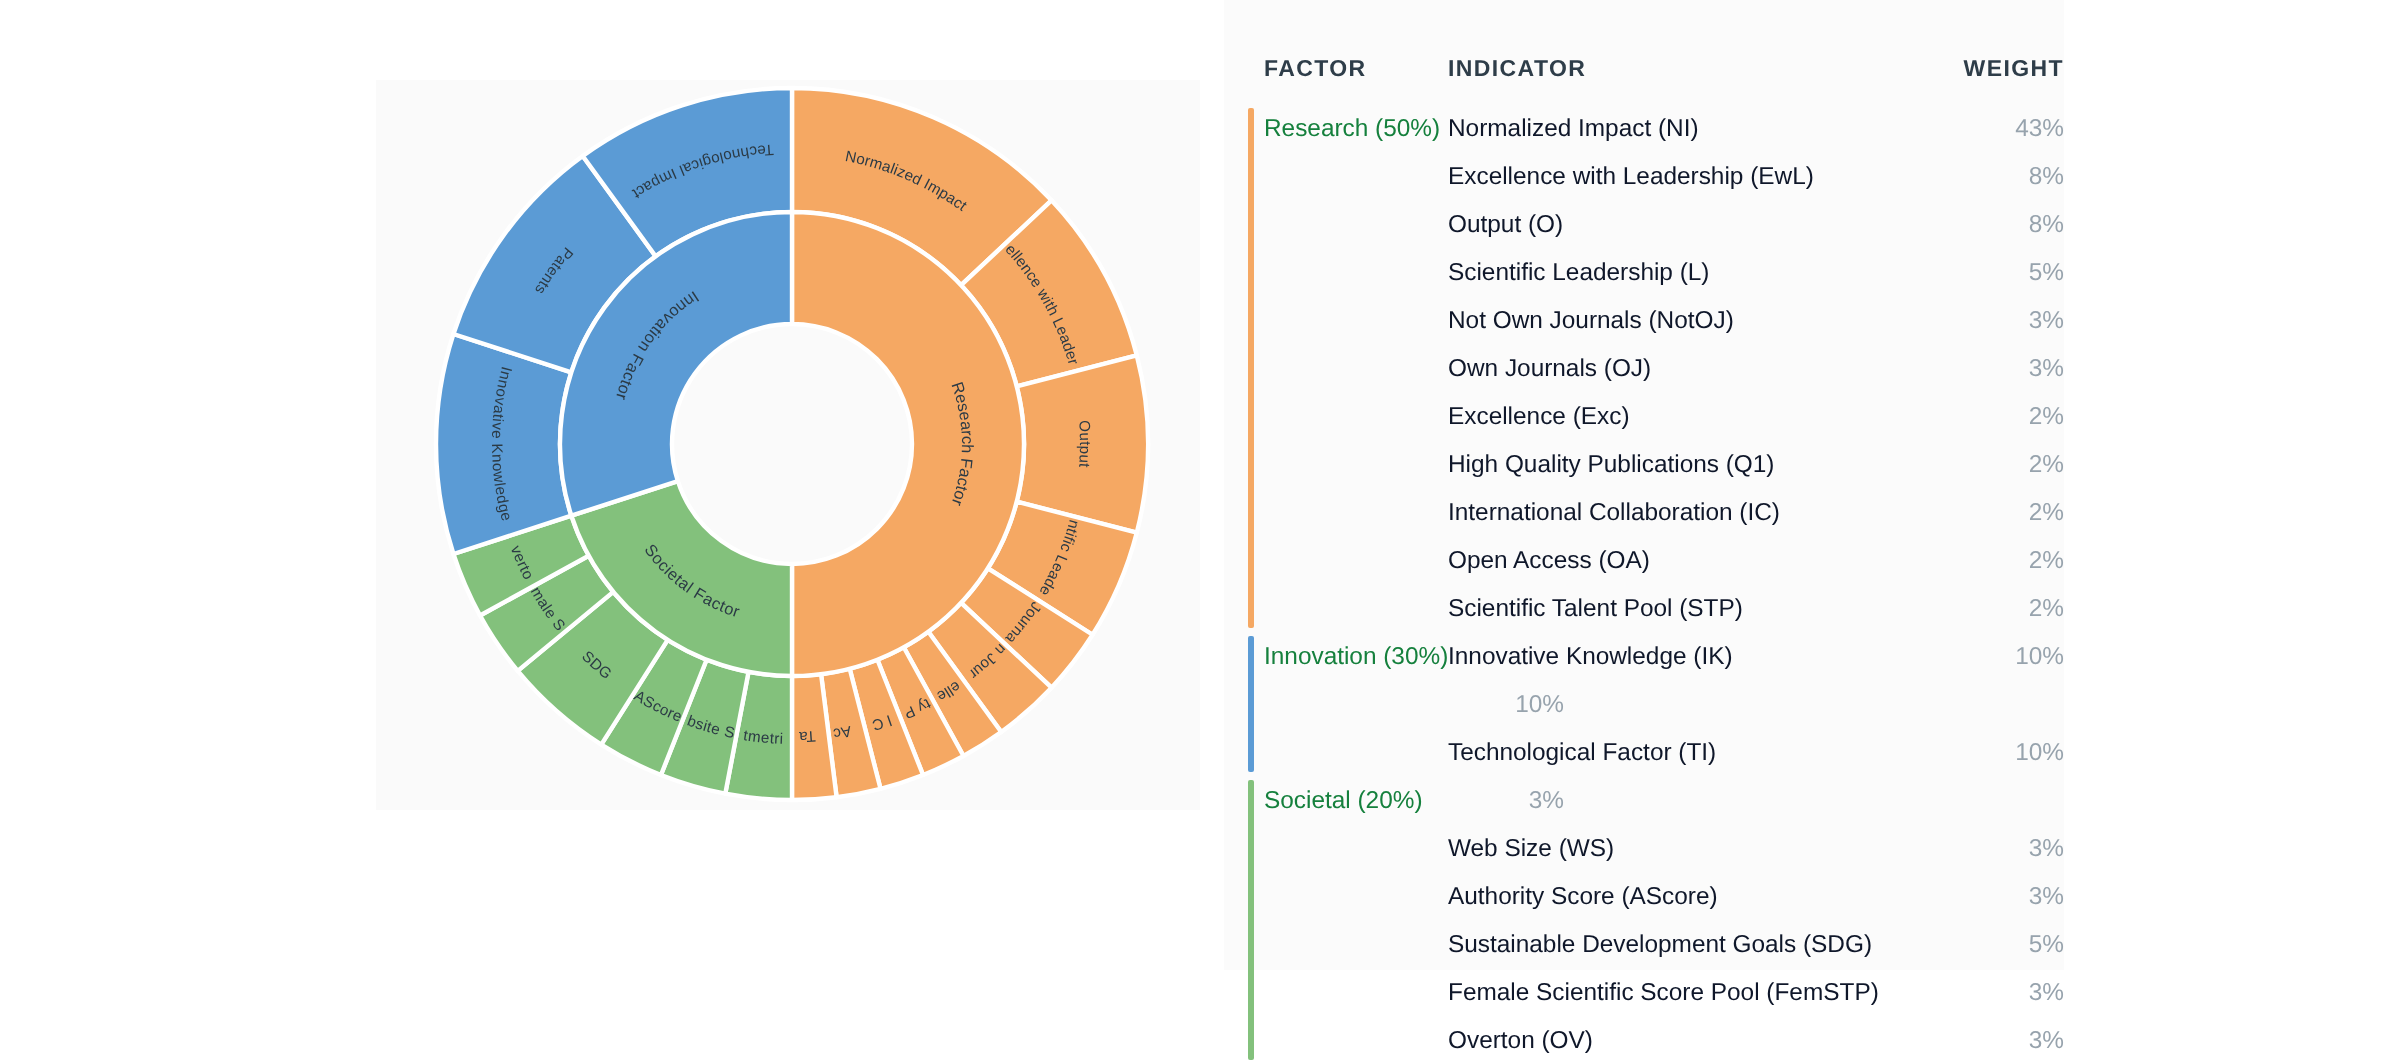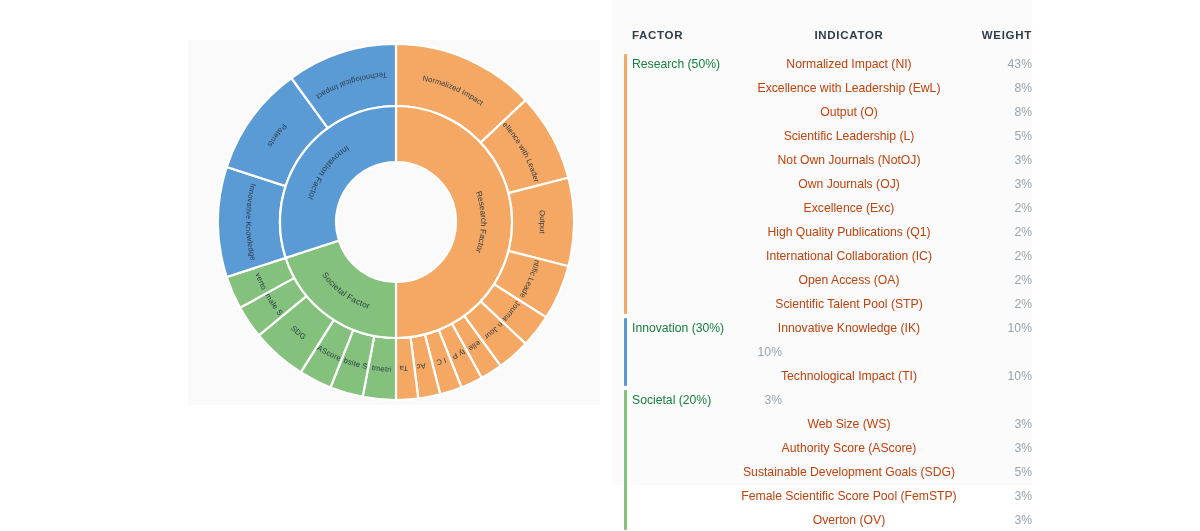--- a/index.html
+++ b/index.html
@@ -67,32 +67,32 @@
     height: 34px;
     padding-top: 18px;
   }
   .th {
     font-size: 11.5px;
     font-weight: bold;
     letter-spacing: 0.7px;
     color: #2e3d49;
   }
   .col-factor  { width: 112px; padding-left: 20px; box-sizing: border-box; }
-  .col-ind     { width: 250px; text-align: center; }
+  .col-ind     { width: 250px; }
   .col-weight  { width: 58px; text-align: right; }
 
   .trow {
     display: flex;
     align-items: center;
     height: 24px;
     position: relative;
   }
   .td {
     font-size: 12.2px;
-    color: #c2410c;
+    color: #0f172a;
   }
   .td.weight {
     color: #97a3ad;
     font-size: 12.2px;
   }
   .factor-cell {
     width: 112px;
     box-sizing: border-box;
     padding-left: 20px;
     position: relative;
@@ -275,21 +275,21 @@
             <div class="factor-cell">Innovation (30%)</div>
             <div class="td col-ind">Innovative Knowledge (IK)</div>
             <div class="td weight col-weight">10%</div>
           </div>
           <div class="trow">
             <div class="factor-cell"></div>
             <div class="td weight col-weight">10%</div>
           </div>
           <div class="trow">
             <div class="factor-cell"></div>
-            <div class="td col-ind">Technological Impact (TI)</div>
+            <div class="td col-ind">Technological Factor (TI)</div>
             <div class="td weight col-weight">10%</div>
           </div>
         </div>
         <div style="position: relative;">
           <div class="group-bar" style="background: rgb(131, 193, 124); top: 2px; height: 140px;"></div>
           <div class="trow">
             <div class="factor-cell">Societal (20%)</div>
             <div class="td weight col-weight">3%</div>
           </div>
           <div class="trow">

